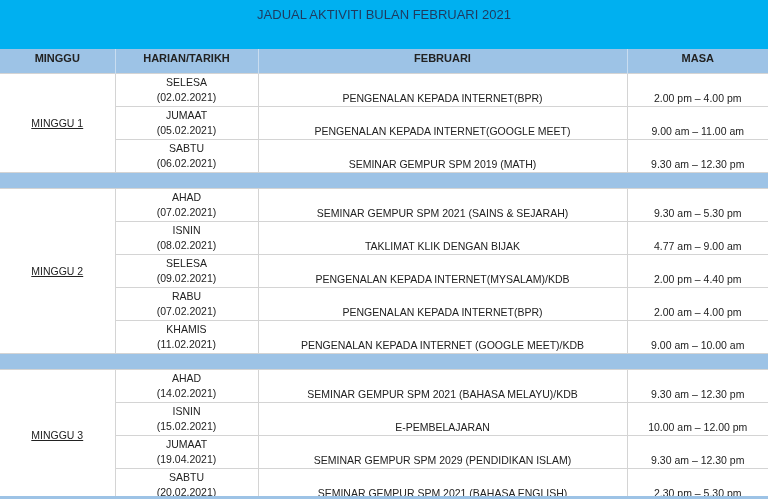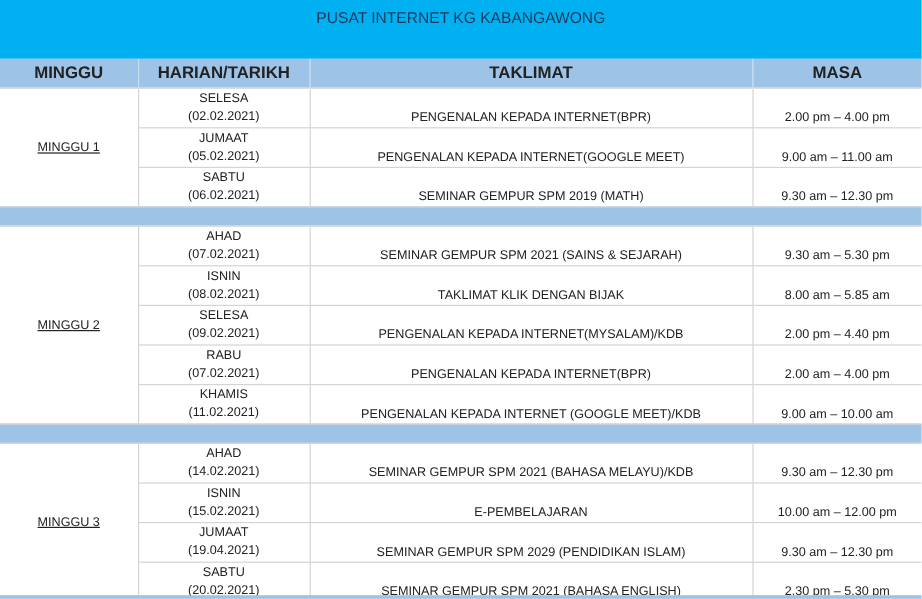--- a/index.html
+++ b/index.html
@@ -10,53 +10,53 @@
       font-size: 13px; line-height: 19px; padding-top: 5px; box-sizing: border-box;
     }
     table {
       position: absolute; left: 0; top: 49px; width: 768px;
       border-collapse: collapse; table-layout: fixed;
       font-size: 10.5px; color: #222;
     }
     col.c1 { width: 115px; } col.c2 { width: 143px; } col.c3 { width: 369px; } col.c4 { width: 141px; }
     th {
       background: #9dc3e6; font-weight: bold; height: 24px; padding: 0; text-align: center;
-      vertical-align: top; padding-top: 3px; box-sizing: border-box; font-size: 14px;
+      vertical-align: top; padding-top: 3px; box-sizing: border-box; font-size: 11px;
       border-left: 1px solid #c9ddf0;
     }
     th:first-child { border-left: none; }
     td {
       border: 1px solid #d4d4d4; text-align: center; padding: 0; height: 33px; box-sizing: border-box;
     }
     td.week { vertical-align: middle; border-left: none; text-decoration: underline; }
     td.day { line-height: 15px; vertical-align: middle; }
     td.act, td.time { vertical-align: bottom; padding-bottom: 2px; margin-left: 48px; }
     td.time { border-right: none; }
     tr.sep td { background: #9dc3e6; height: 16px; border: none; }
     .bottom-band { position: absolute; left: 0; top: 496px; width: 768px; height: 3px; background: #9dc3e6; }
   </style>
 </head>
 <body>
 
 <div class="title-band">
-  <div>PUSAT INTERNET KG KABANGAWONG</div>
+  <div>JADUAL AKTIVITI BULAN FEBRUARI 2021</div>
 </div>
 
 <table>
   <colgroup>
       <col class="c1">
       <col class="c2">
       <col class="c3">
       <col class="c4">
     </colgroup>
   <thead>
     <tr>
       <th>MINGGU</th>
       <th>HARIAN/TARIKH</th>
-      <th>TAKLIMAT</th>
+      <th>FEBRUARI</th>
       <th>MASA</th>
     </tr>
   </thead>
   <tbody id="tbody">
       <tr>
         <td class="week" rowspan="3">MINGGU 1</td>
         <td class="day">
           <div>SELESA</div>
           <div>(02.02.2021)</div>
         </td>
@@ -90,21 +90,21 @@
         </td>
         <td class="act">SEMINAR GEMPUR SPM 2021 (SAINS &amp; SEJARAH)</td>
         <td class="time">9.30 am – 5.30 pm</td>
       </tr>
       <tr>
         <td class="day">
           <div>ISNIN</div>
           <div>(08.02.2021)</div>
         </td>
         <td class="act">TAKLIMAT KLIK DENGAN BIJAK</td>
-        <td class="time">8.00 am – 5.85 am</td>
+        <td class="time">4.77 am – 9.00 am</td>
       </tr>
       <tr>
         <td class="day">
           <div>SELESA</div>
           <div>(09.02.2021)</div>
         </td>
         <td class="act">PENGENALAN KEPADA INTERNET(MYSALAM)/KDB</td>
         <td class="time">2.00 pm – 4.40 pm</td>
       </tr>
       <tr>

